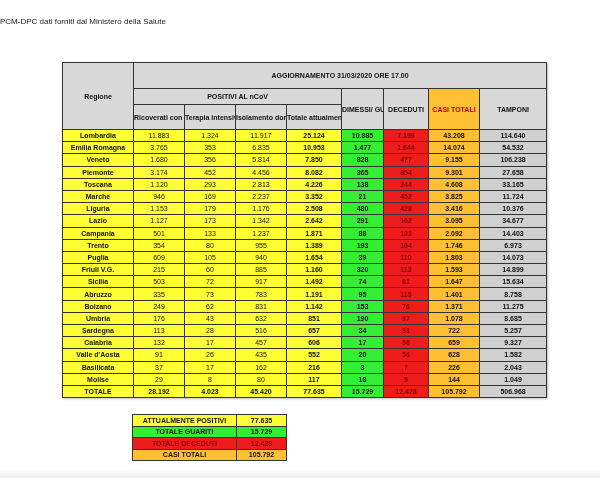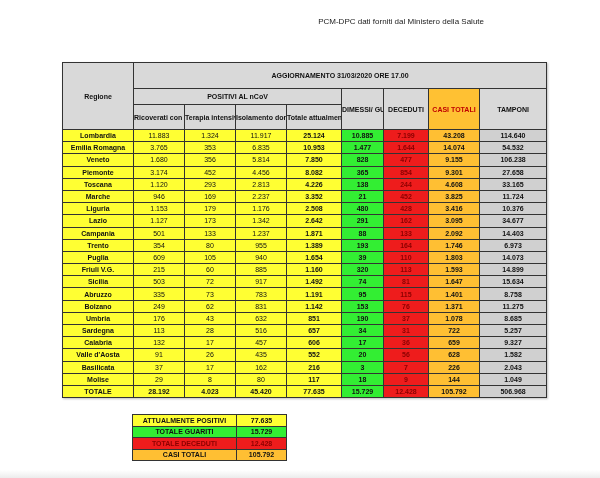--- a/index.html
+++ b/index.html
@@ -1,21 +1,21 @@
 <!DOCTYPE html>
 <html><head>
 <meta charset="utf-8">
 <style>
   html, body { margin: 0; padding: 0; }
   body {
     width: 600px; height: 478px; background: #ffffff; position: relative; overflow: hidden;
     font-family: "Liberation Sans", sans-serif; color: #111;
   }
   .page-title {
-    position: absolute; top: 17px; left: 0; width: 484px; text-align: right;
+    position: absolute; top: 17px; left: 0; width: 484px; text-align: left;
     font-size: 8px; color: #222;
   }
   table.main {
     position: absolute; left: 62px; top: 62px; width: 484px;
     border-collapse: collapse; table-layout: fixed;
     box-shadow: 1px 1px 2px rgba(0,0,0,0.25);
   }
   table.main td, table.main th {
     border: 1px solid #333; padding: 0; text-align: center; vertical-align: middle;
     font-size: 7px; line-height: 1; overflow: hidden; white-space: nowrap;

